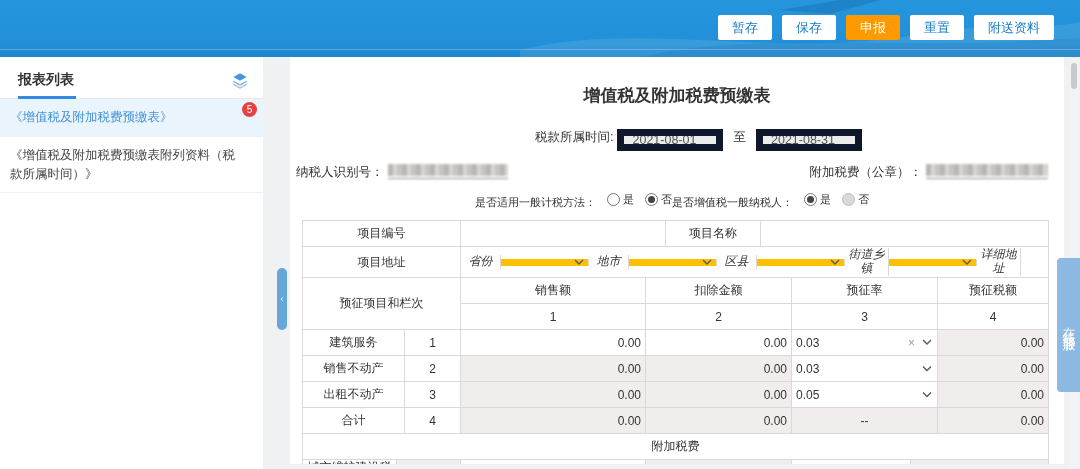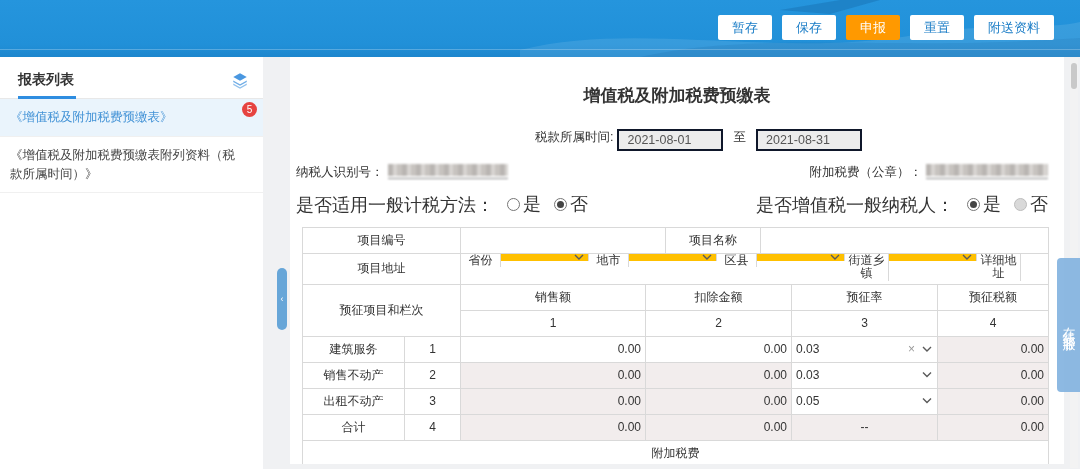--- a/index.html
+++ b/index.html
@@ -32,49 +32,49 @@
   
   .collapse-handle { position:absolute; left:277px; top:268px; width:10px; height:62px; background:#67a6d8;
     border-radius:5px; color:#fff; font-size:9px; display:flex; align-items:center; justify-content:center; cursor:pointer; }
 
   
   .main { position:absolute; left:290px; top:57px; width:774px; height:407px; background:#ffffff; overflow:hidden; }
   .form-title { text-align:center; margin-top:27px; font-size:17px; font-weight:bold; color:#333; }
 
   .row-period { margin:22px 0 0 245px; display:flex; align-items:flex-start; font-size:12.5px; }
   .row-period .lbl { color:#333; }
-  .date-input { width:106px; height:22px; background:#ececec; border:2px solid #0f172a; color:#555;
+  .date-input { width:106px; height:22px; background:#ececec; border:7px solid #0f172a; color:#555;
     font-size:12.5px; padding:0 8px; margin-left:4px; font-family:inherit; }
   .zhi { margin:0 6px 0 10px; }
 
   .row-info { display:flex; justify-content:space-between; align-items:flex-end; margin:13px 16px 0 6px; font-size:12.5px; }
   .row-info .grp { display:flex; }
   .redact { height:15px; border-bottom:1px solid #8a8a8a; margin-left:4px; filter:blur(1px);
     background:repeating-linear-gradient(90deg,#b9b5b2 0 5px,#d8d5d2 5px 9px,#c7c3bf 9px 14px);
     background-clip:content-box; padding-bottom:2px; }
   .redact.id { width:120px; } .redact.name { width:122px; }
 
-  .row-radios { display:flex; justify-content:space-between; align-items:center; margin:11px 16px 0 6px; font-size:18px; }
+  .row-radios { display:flex; justify-content:center; align-items:center; margin:11px 16px 0 6px; font-size:11px; }
   .radio { display:inline-flex; align-items:center; margin-left:8px; cursor:pointer; }
   .rdot { width:13px; height:13px; border:1px solid #767676; border-radius:50%; display:inline-block;
     margin-right:3px; position:relative; background:#fff; }
   .radio.checked .rdot::after { content:""; position:absolute; left:2px; top:2px; width:7px; height:7px;
     border-radius:50%; background:#444; }
   .radio.dim .rdot { background:#d9d9d9; border-color:#bdbdbd; }
 
   
   .tables { margin:10px 12px 0 12px; }
   table { border-collapse:collapse; table-layout:fixed; width:746px; font-size:12px; }
   table + table { margin-top:-1px; }
   td { border:1px solid #d9d9d9; height:26px; padding:0 4px; color:#333; background:#fff; overflow:hidden; }
   td.c { text-align:center; }
   td.v { text-align:right; }
   td.dis { background:#f2eded; }
   td.addr-wrap { padding:0; }
-  .addr-flex { display:flex; height:100%; align-items:flex-start; }
+  .addr-flex { display:flex; height:100%; align-items:center;font-style:italic; }
   .addr-cell { display:flex; align-items:center; justify-content:center; text-align:center;
     border-right:1px solid #d9d9d9; font-size:12px; line-height:1.15; }
   .addr-cell:last-child { border-right:none; }
   .addr-lab { width:44px; flex:0 0 auto; }
   .ysel { flex:0 0 88px; background:#ffc000; display:flex; align-items:center; justify-content:flex-end;
     padding:0 4px; cursor:pointer; }
   .yinput { flex:1 1 auto; background:#ffc000; cursor:text; }
   .chev { width:10px; height:7px; color:#5a5a5a; }
   .rate-cell { position:relative;text-decoration:underline; }
   .rate-val { position:absolute; left:4px; top:50%; transform:translateY(-50%); }

